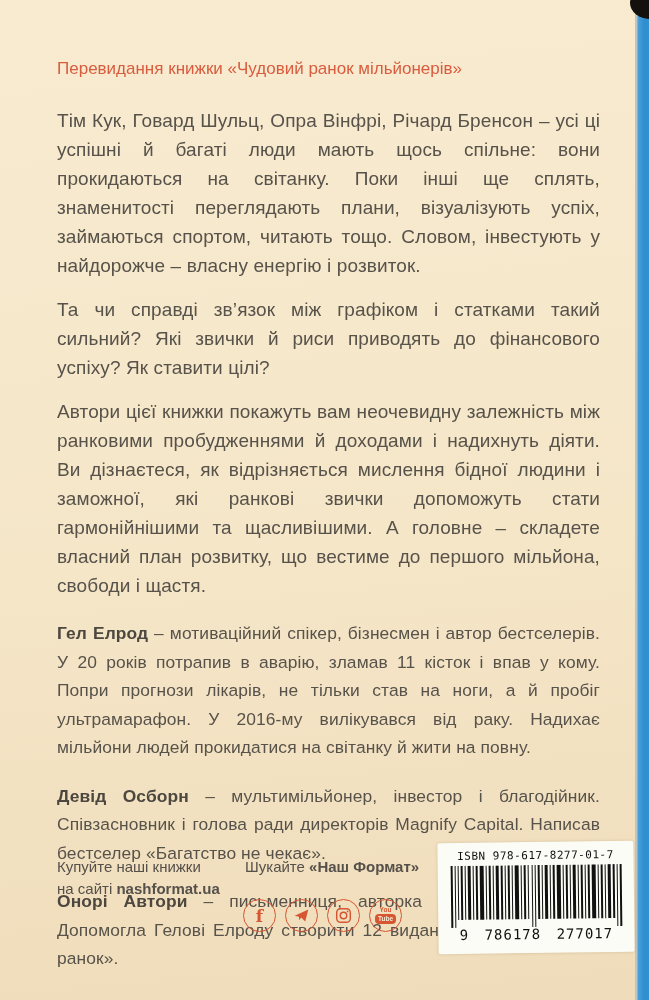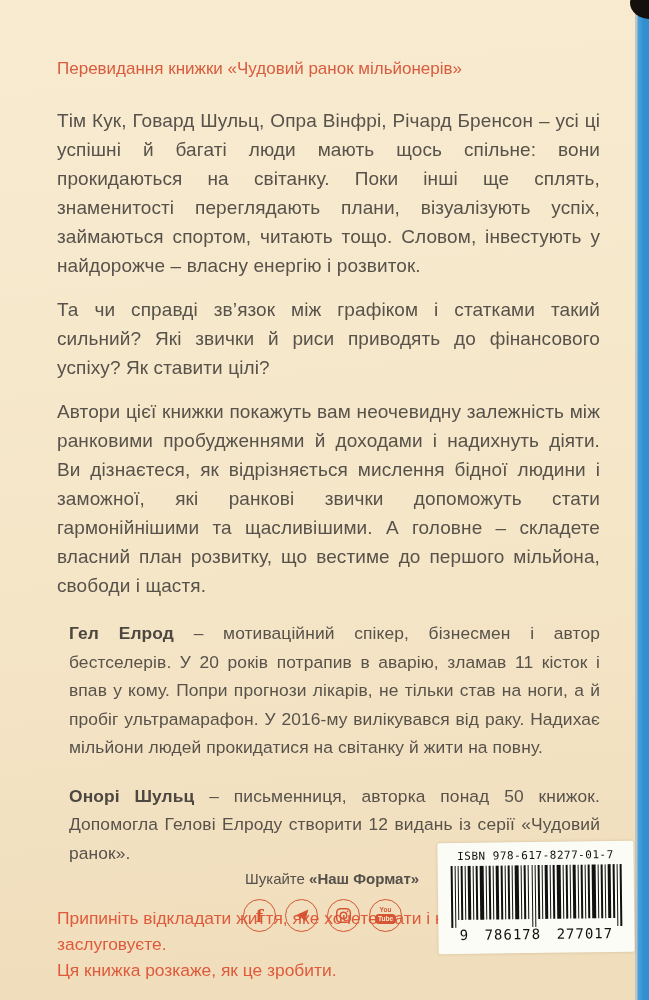--- a/index.html
+++ b/index.html
@@ -30,21 +30,21 @@
     margin:0 0 26px 0;font-weight:normal;
   }
   .body-par{
     font-size:19px;line-height:29px;text-align:justify;
     margin:0 0 15px 0;letter-spacing:.1px;
   }
   .par-3{margin-bottom:19px;}
   .bios{margin-top:0;}
   .bio{
     font-size:17.4px;line-height:28.5px;text-align:justify;
-    margin:0 0 20px 12px;letter-spacing:.1px;
+    margin:0 0 20px 0;letter-spacing:.1px;
   }
   .bio strong{color:#4c473f;}
   .quote{
     margin-top:38px;color:#df5a3b;font-size:17.4px;line-height:26px;
   }
   
   .footer-buy{
     position:absolute;left:57px;top:856px;width:190px;
     font-size:15px;line-height:21.5px;color:#55504a;
   }
@@ -55,21 +55,21 @@
     font-family:"Liberation Sans",sans-serif;
   }
   .logo-bottom{
     display:inline-block;background:#c9391f;color:#f7ecd4;
     font-weight:bold;font-size:14.5px;padding:1px 5px 2px 5px;
     border-radius:3px;position:relative;top:-10px;left:0;
     letter-spacing:.5px;
   }
   .footer-social{
     position:absolute;left:245px;top:856px;width:185px;
-    font-size:15px;line-height:21.5px;color:#55504a;margin-top:12px;
+    font-size:15px;line-height:21.5px;color:#55504a;
   }
   .social-icons{
     position:absolute;left:243px;top:899px;display:flex;gap:9px;
     color:#d65633;
   }
   .icon-circle{
     width:33px;height:33px;border:1.4px solid #d65633;border-radius:50%;
     display:flex;align-items:center;justify-content:center;box-sizing:border-box;
   }
   .fb-glyph{font-size:17px;font-weight:bold;font-family:"DejaVu Serif",serif;margin-top:1px;}
@@ -106,30 +106,35 @@
 
   <div class="content">
     <h1 class="heading">Перевидання книжки «Чудовий ранок мільйонерів»</h1>
 
     <p class="body-par">Тім Кук, Говард Шульц, Опра Вінфрі, Річард Бренсон – усі ці успішні й багаті люди мають щось спільне: вони прокидаються на світанку. Поки інші ще сплять, знаменитості переглядають плани, візуалізують успіх, займаються спортом, читають тощо. Словом, інвестують у найдорожче – власну енергію і розвиток.</p>
     <p class="body-par">Та чи справді зв’язок між графіком і статками такий сильний? Які звички й риси приводять до фінансового успіху? Як ставити цілі?</p>
     <p class="body-par par-3">Автори цієї книжки покажуть вам неочевидну залежність між ранковими пробудженнями й доходами і надихнуть діяти. Ви дізнаєтеся, як відрізняється мислення бідної людини і заможної, які ранкові звички допоможуть стати гармонійнішими та щасливішими. А головне – складете власний план розвитку, що вестиме до першого мільйона, свободи і щастя.</p>
 
     <div class="bios">
       <p class="bio"><strong>Гел Елрод</strong> <span>– мотиваційний спікер, бізнесмен і автор бестселерів. У 20 років потрапив в аварію, зламав 11 кісток і впав у кому. Попри прогнози лікарів, не тільки став на ноги, а й пробіг ультрамарафон. У 2016-му вилікувався від раку. Надихає мільйони людей прокидатися на світанку й жити на повну.</span></p>
-      <p class="bio"><strong>Онорі Шульц</strong> <span>– письменниця, авторка понад 50 книжок. Допомогла Гелові Елроду створити 12 видань із серії «Чудовий ранок».</span></p>
+      <p class="bio"><strong>Девід Осборн</strong> <span>– мультимільйонер, інвестор і благодійник. Співзасновник і голова ради директорів Magnify Capital. Написав бестселер «Багатство не чекає».</span></p>
+      <p class="bio"><strong>Онорі Автори</strong> <span>– письменниця, авторка понад 50 книжок. Допомогла Гелові Елроду створити 12 видань із серії «Чудовий ранок».</span></p>
     </div>
 
     <div class="quote">
       <div>Припиніть відкладати життя, яке хочете мати і на яке заслуговуєте.</div>
       <div>Ця книжка розкаже, як це зробити.</div>
     </div>
 
   </div>
 
+  <div class="footer-buy">
+    <div>Купуйте наші книжки</div>
+    <div><span>на сайті</span> <strong>nashformat.ua</strong></div>
+  </div>
 
 
   <div class="footer-social">
     <div><span>Шукайте</span> <strong>«Наш Формат»</strong></div>
   </div>
 
   <div class="social-icons">
     <div class="icon-circle">
       <span class="fb-glyph">f</span>
     </div>

